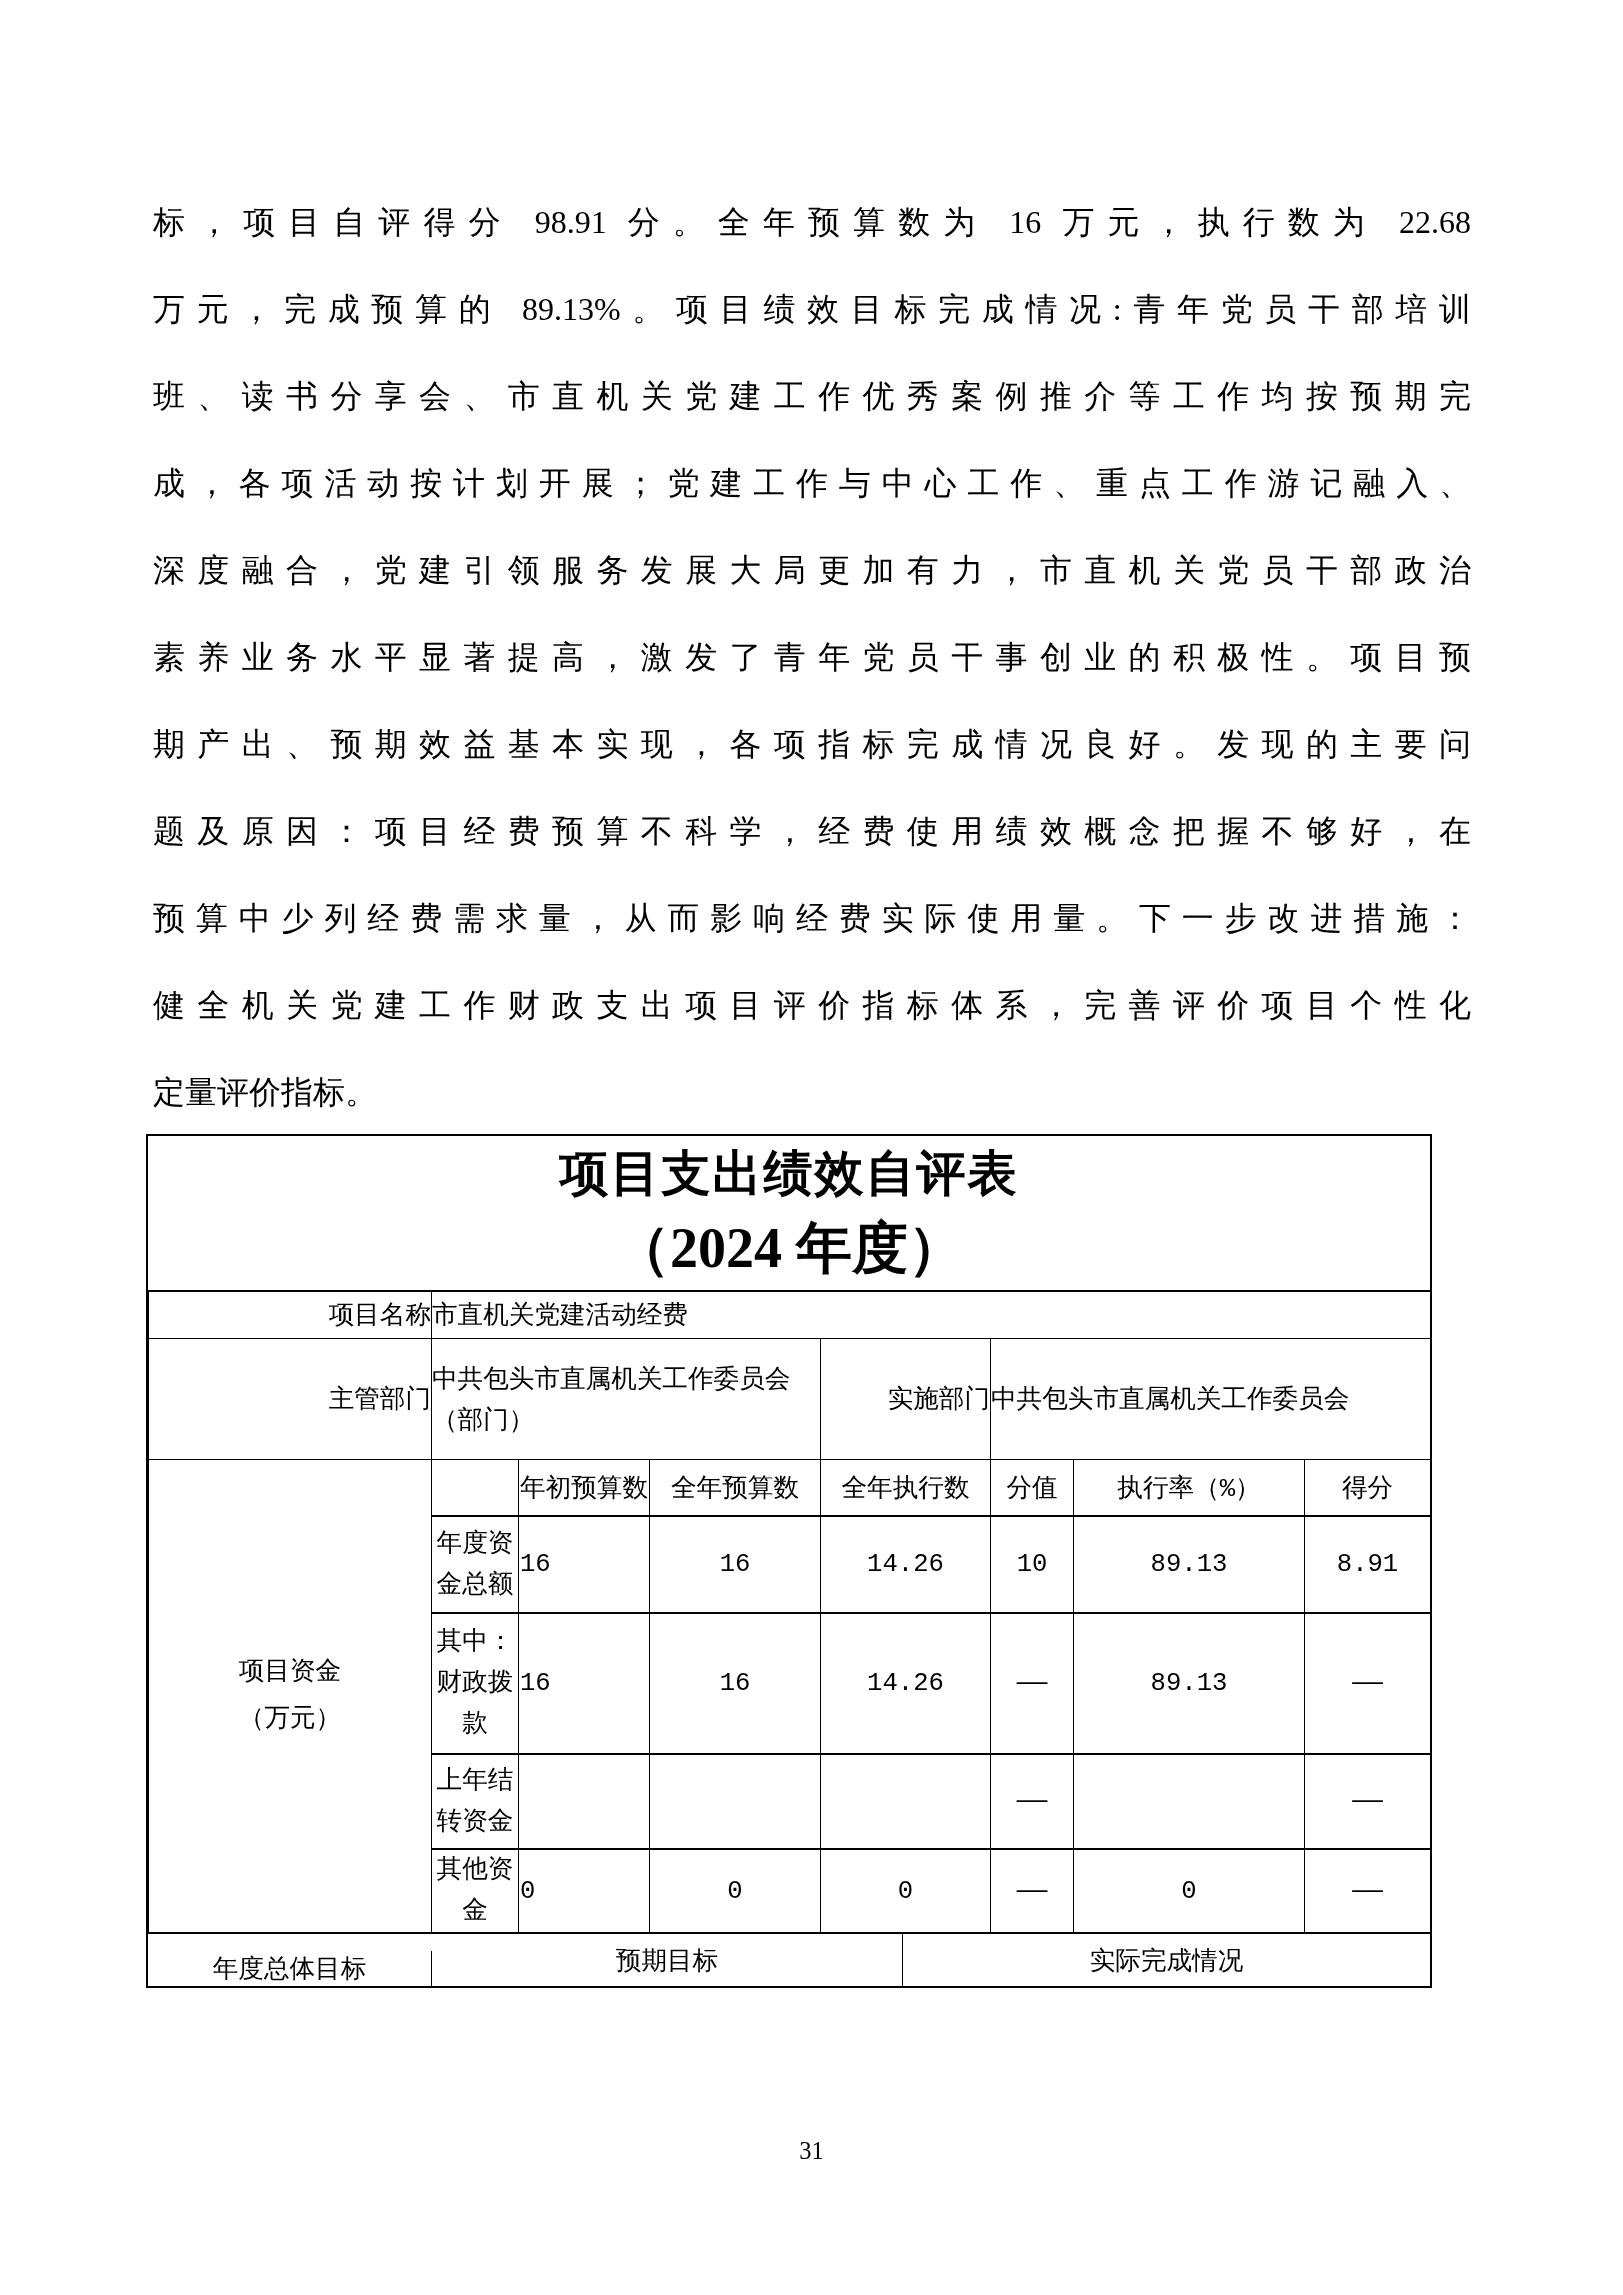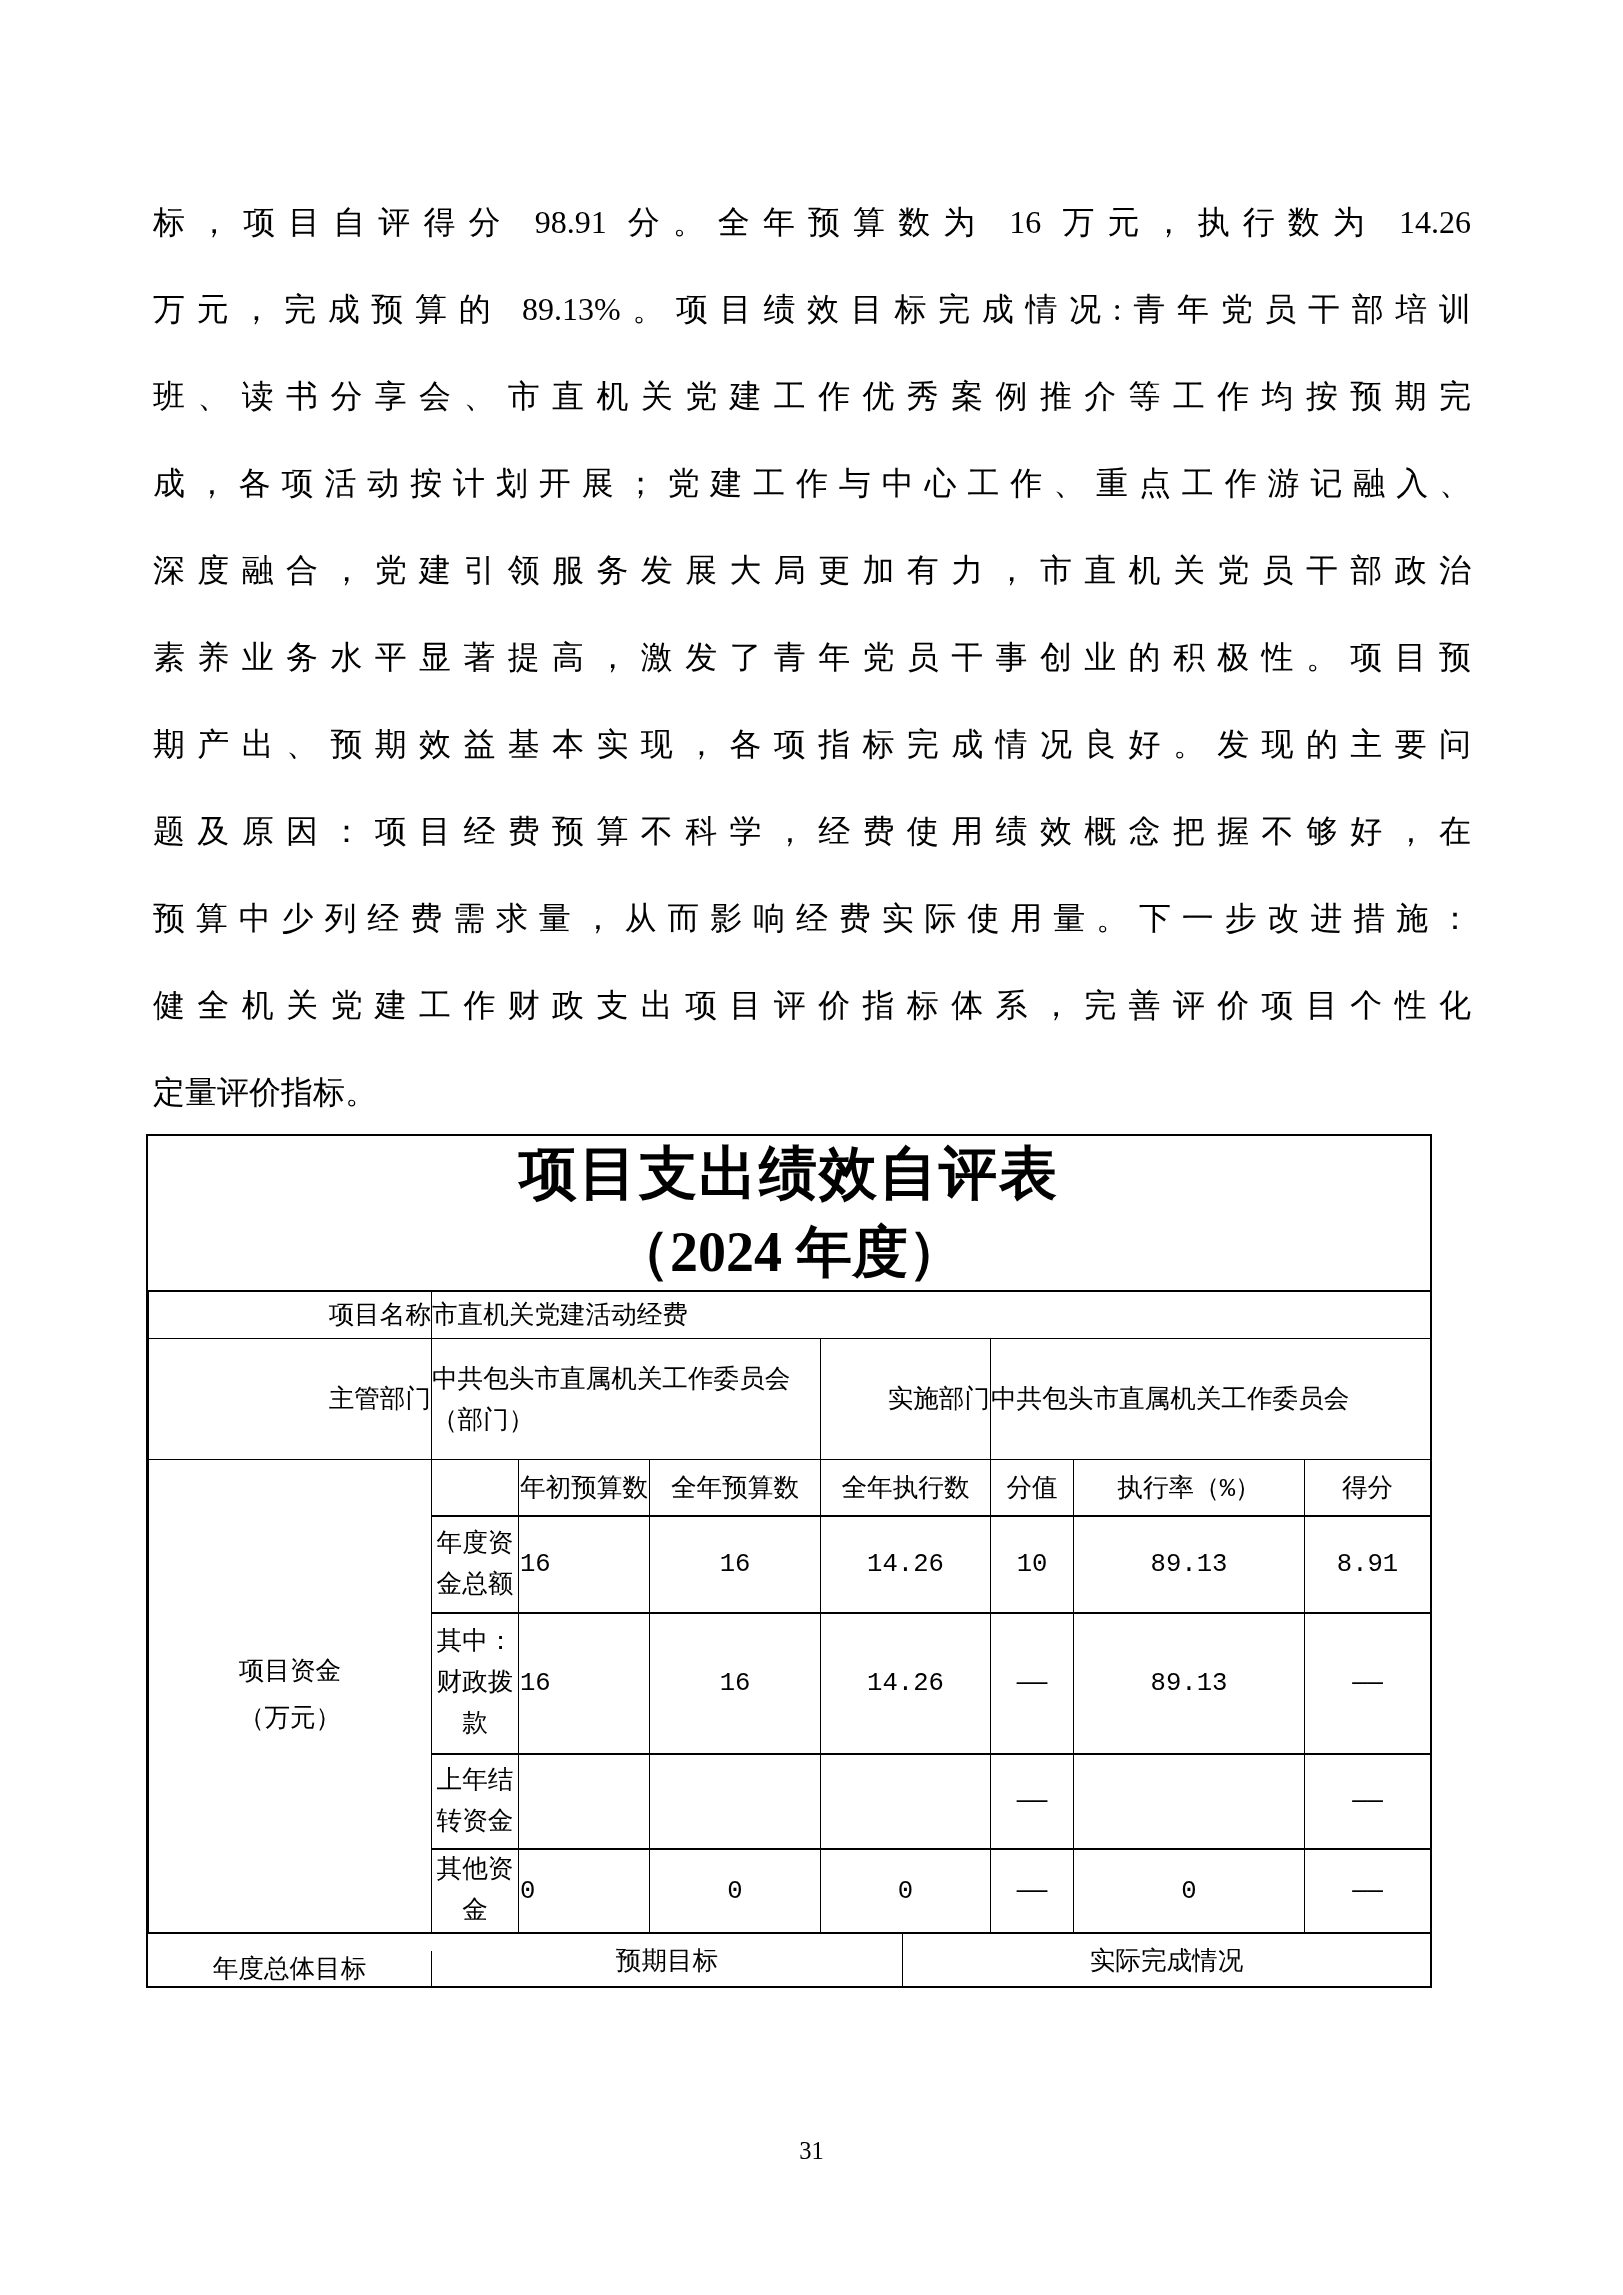--- a/index.html
+++ b/index.html
@@ -20,21 +20,21 @@
     position:absolute;left:146px;top:1134px;width:1286px;height:854px;
     border:2px solid #000;box-sizing:border-box;background:#fff;
     display:flex;flex-direction:column;
   }
   .t-title{
     height:177px;box-sizing:border-box;border-bottom:1px solid #000;
     display:flex;flex-direction:column;align-items:center;justify-content:center;gap:19.4px;
   }
   .t-title .l1{
     font-family:"Liberation Sans","DejaVu Sans",sans-serif;
-    font-weight:700;font-size:58px;line-height:1.05;letter-spacing:2px;
+    font-weight:700;font-size:49px;line-height:1.05;letter-spacing:2px;
   }
   .t-title .l2{font-weight:700;font-size:56px;line-height:1.05;}
 
   table.grid{border-collapse:collapse;table-layout:fixed;width:1282px;}
   table.grid td{
     border:1px solid #000;font-size:25.6px;padding:0;vertical-align:middle;
     overflow:hidden;
   }
   tr.h-r2{height:47px;}
   tr.h-r3{height:121px;}
@@ -64,21 +64,21 @@
 
   .pageno{
     position:absolute;left:0;right:0;top:2136px;text-align:center;
     font-size:24.5px;line-height:1.2;
   }
 </style>
 </head>
 <body>
 
 <div class="para">
-  <div class="pline">标，项目自评得分 98.91 分。全年预算数为 16 万元，执行数为 14.26</div>
+  <div class="pline">标，项目自评得分 98.91 分。全年预算数为 16 万元，执行数为 22.68</div>
   <div class="pline">万元，完成预算的 89.13%。项目绩效目标完成情况:青年党员干部培训</div>
   <div class="pline">班、读书分享会、市直机关党建工作优秀案例推介等工作均按预期完</div>
   <div class="pline">成，各项活动按计划开展；党建工作与中心工作、重点工作游记融入、</div>
   <div class="pline">深度融合，党建引领服务发展大局更加有力，市直机关党员干部政治</div>
   <div class="pline">素养业务水平显著提高，激发了青年党员干事创业的积极性。项目预</div>
   <div class="pline">期产出、预期效益基本实现，各项指标完成情况良好。发现的主要问</div>
   <div class="pline">题及原因：项目经费预算不科学，经费使用绩效概念把握不够好，在</div>
   <div class="pline">预算中少列经费需求量，从而影响经费实际使用量。下一步改进措施：</div>
   <div class="pline">健全机关党建工作财政支出项目评价指标体系，完善评价项目个性化</div>
   <div class="pline last">定量评价指标。</div>

